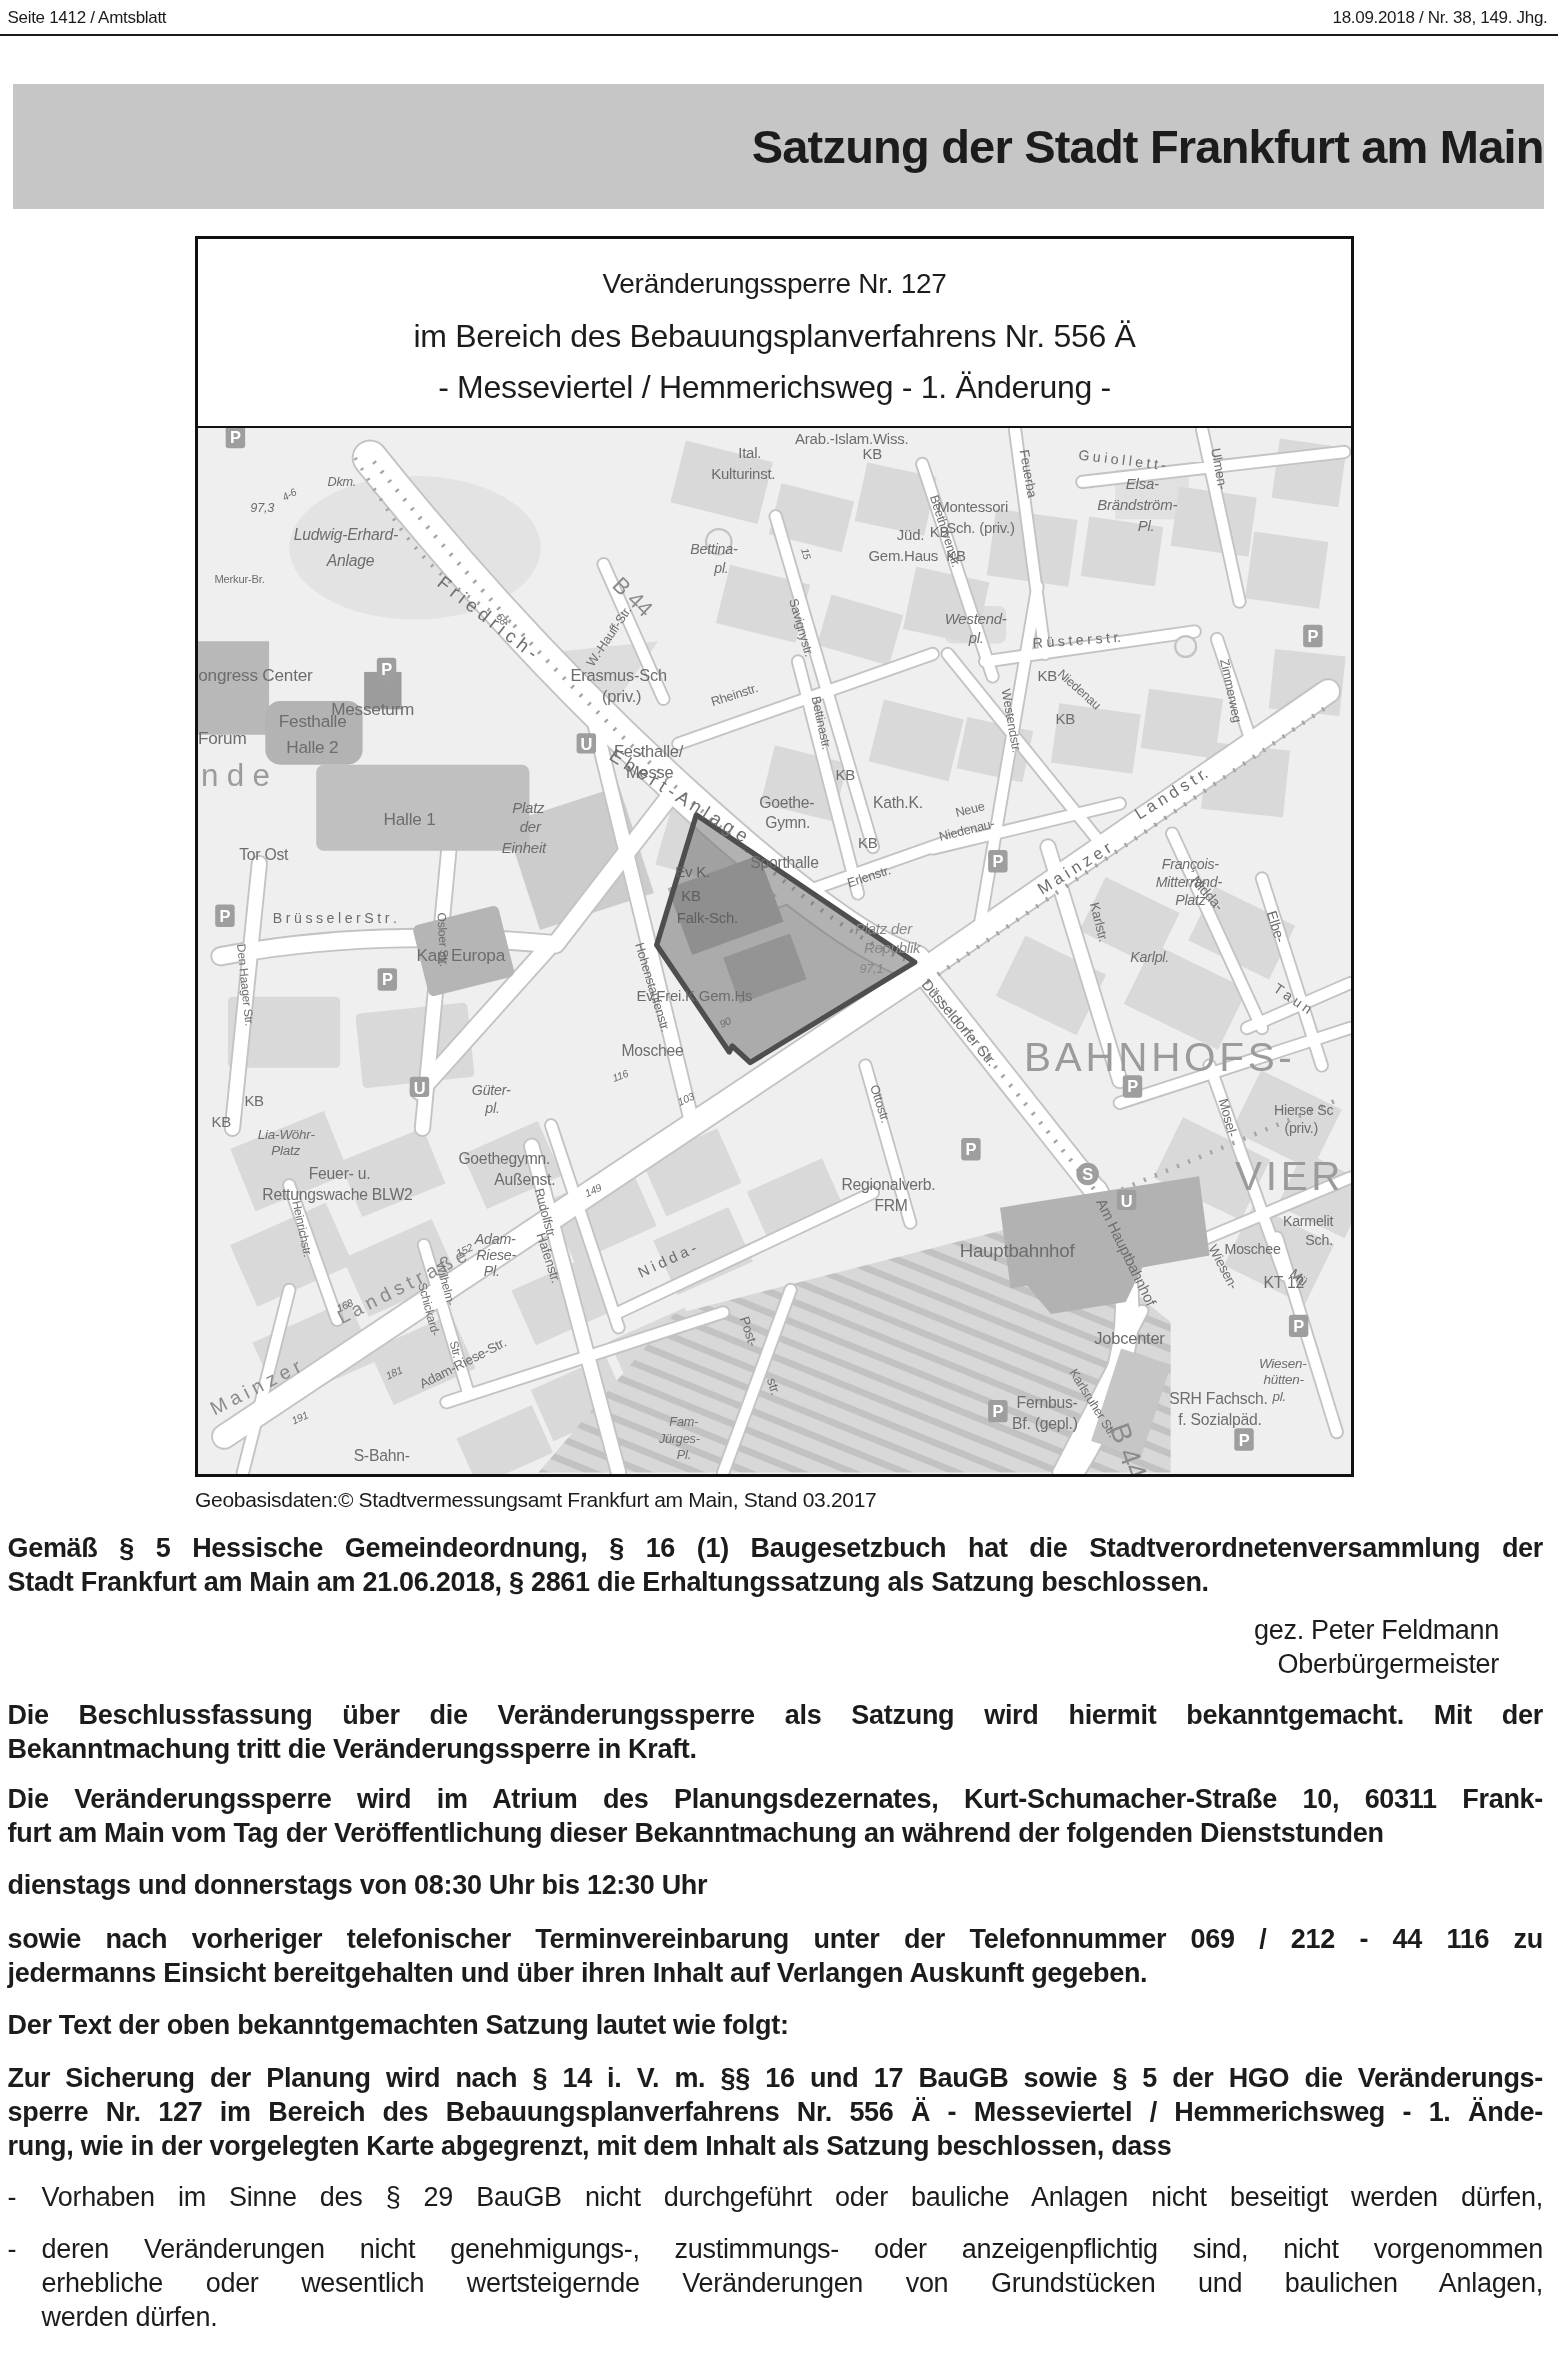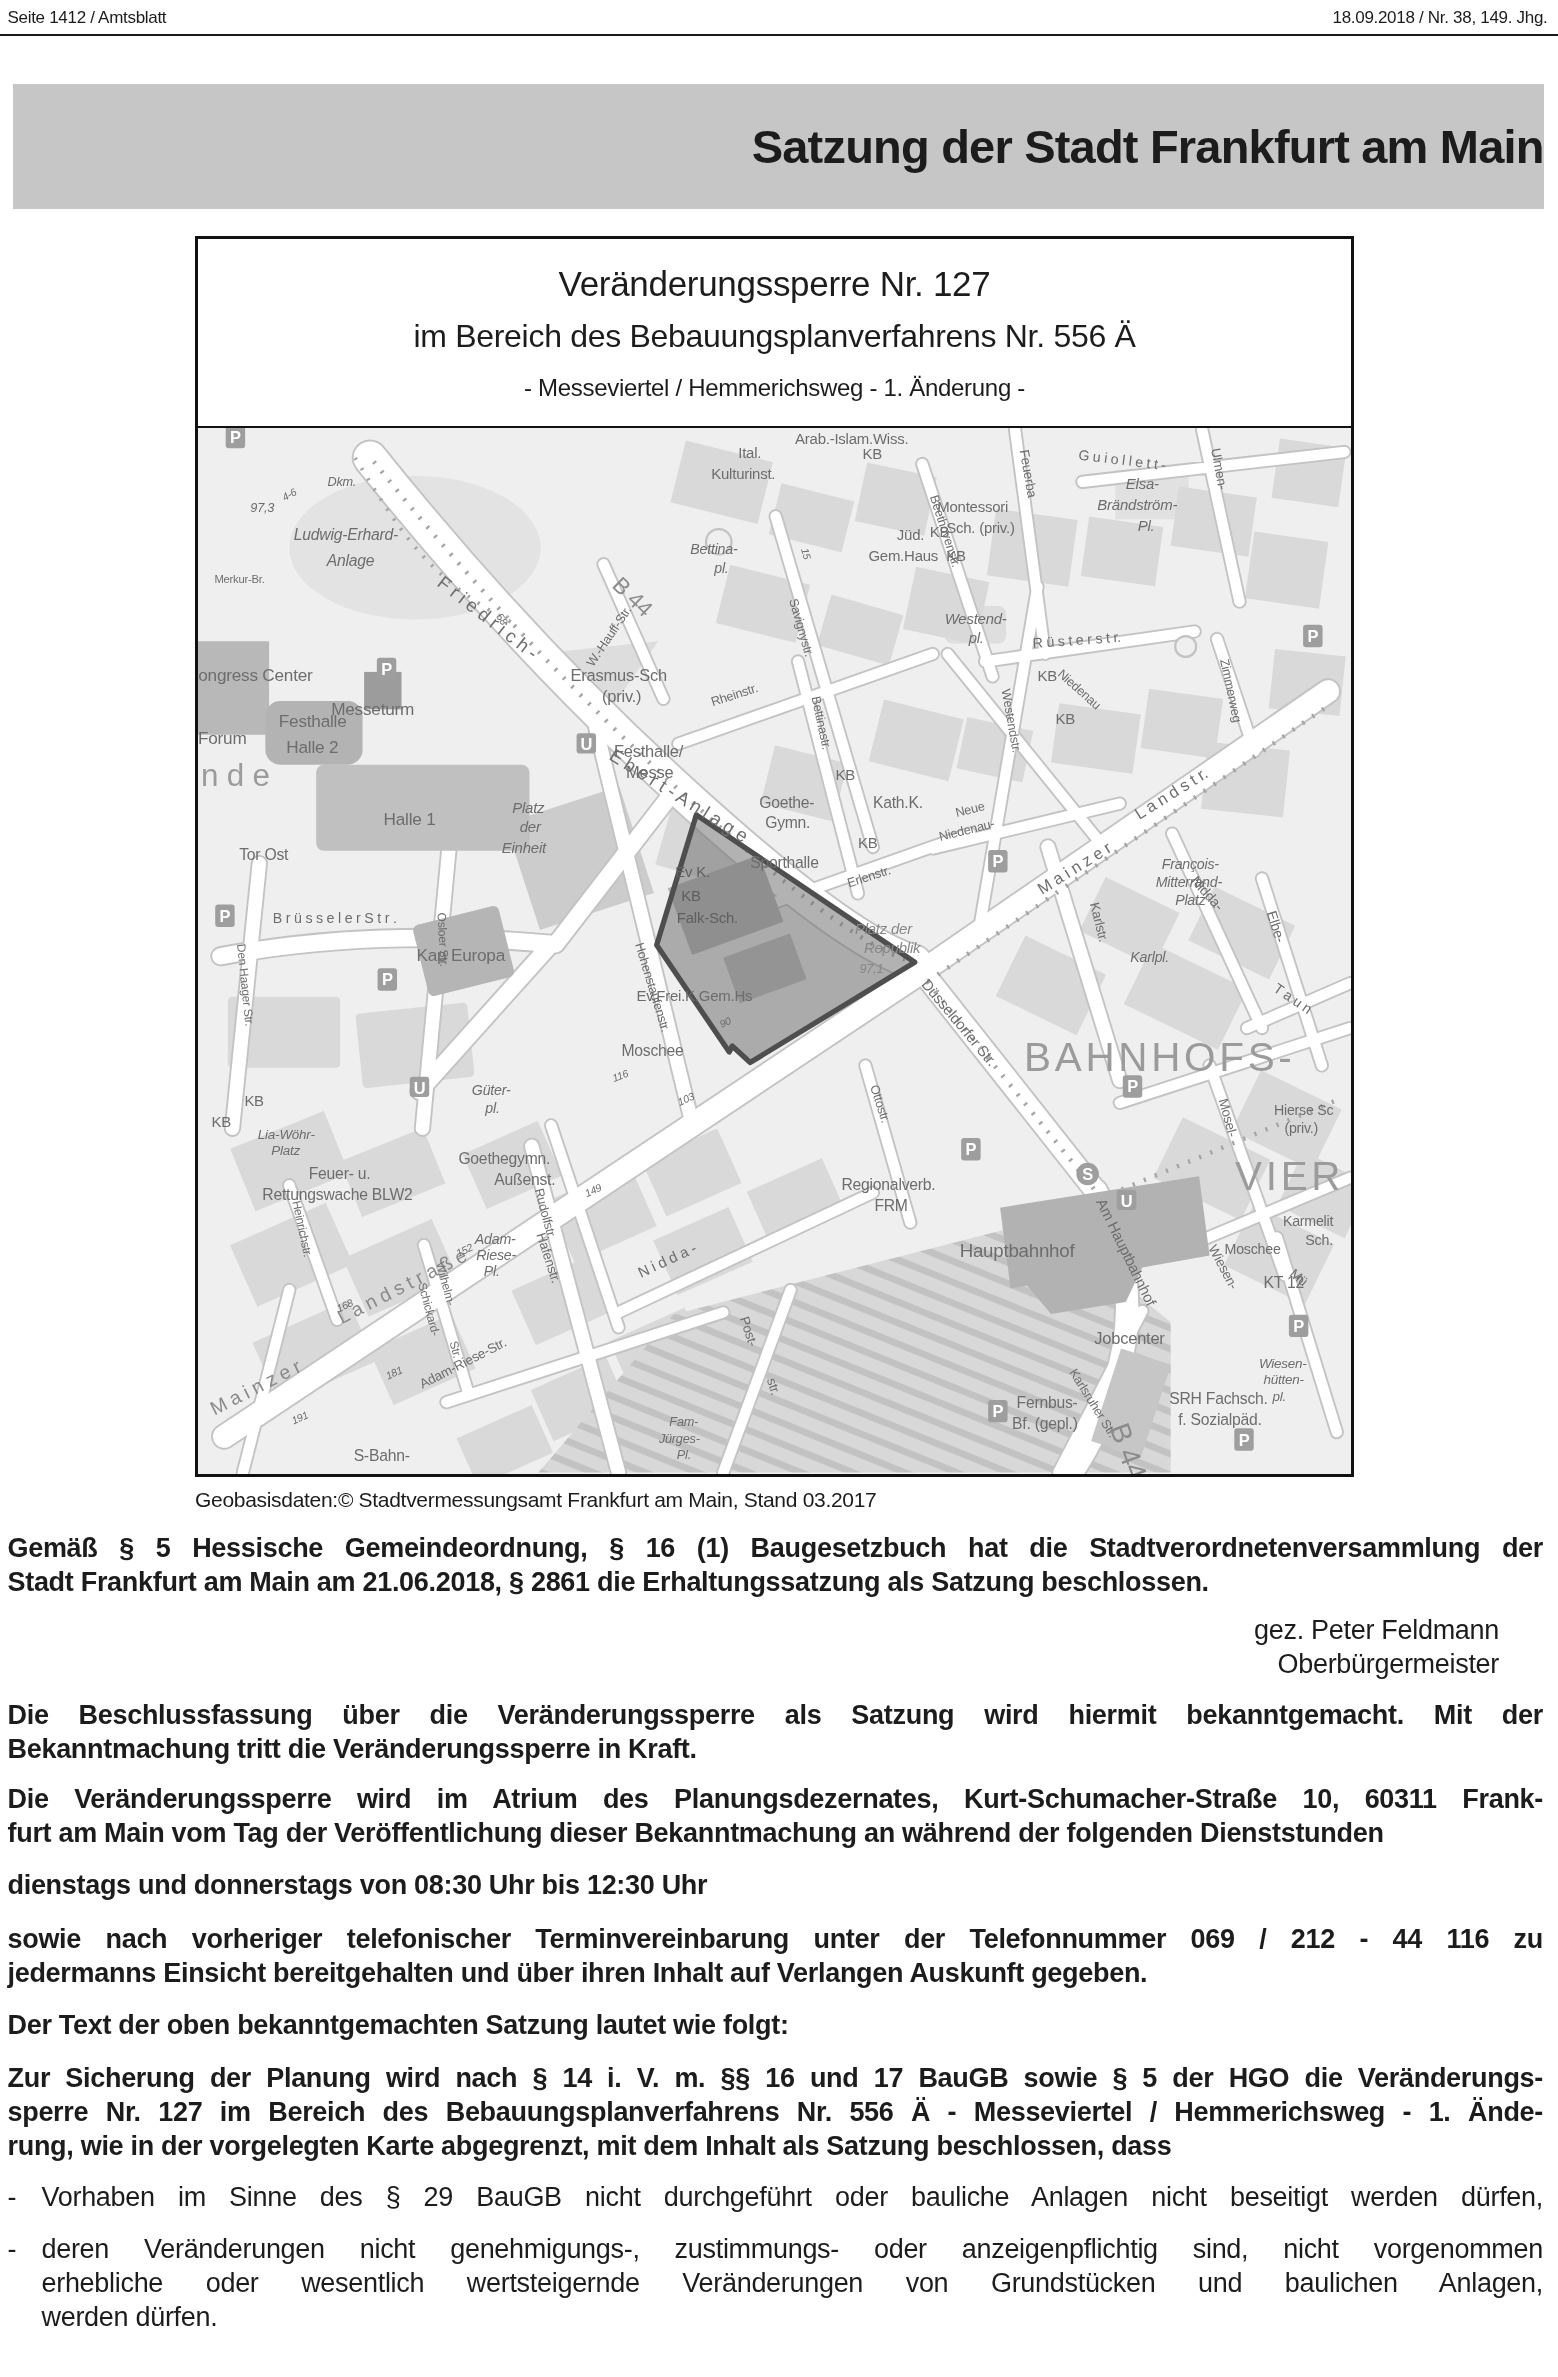--- a/index.html
+++ b/index.html
@@ -17,23 +17,23 @@
   .hdr{display:flex;justify-content:space-between;align-items:baseline;
        padding:7.5px 10.5px 0 7.5px;font-size:17px;}
   .hdr-rule{border:0;border-top:2.3px solid #1a1a1a;margin:6px 0 0 0;}
   
   .banner{margin:48px 14.3px 0 12.8px;height:125px;background:var(--banner-bg);
           display:flex;align-items:center;justify-content:flex-end;}
   .banner h1{margin:0;font-size:47px;font-weight:bold;letter-spacing:-0.8px;}
   
   .mapbox{margin:27px 0 0 195px;width:1153px;border:3px solid #111;}
   .mapbox-title{border-bottom:2.3px solid #111;text-align:center;padding:18px 7.5px 13.5px 7.5px;}
-  .mt1{font-size:35px;line-height:54px;}
+  .mt1{font-size:28px;line-height:54px;}
   .mt2{font-size:32px;line-height:51px;}
-  .mt3{font-size:24px;line-height:51px;}
+  .mt3{font-size:32px;line-height:51px;}
   .mapwrap{width:1153px;height:1046px;overflow:hidden;position:relative;background:var(--map-bg);}
   svg text{font-family:"Liberation Sans", sans-serif;}
   .caption{margin:10.5px 0 0 195px;font-size:21px;}
   
   .doc{margin:0 15px 0 7.5px;font-size:27px;line-height:34px;}
   .para{margin-top:18px;font-weight:bold;}
   .m18{margin-top:13.5px;} .m20{margin-top:17px;} .m22{margin-top:16.6px;}
   .m24{margin-top:18px;} .m26{margin-top:19.6px;}
   .line{white-space:normal;}
   .jl{text-align:justify;text-align-last:justify;}

